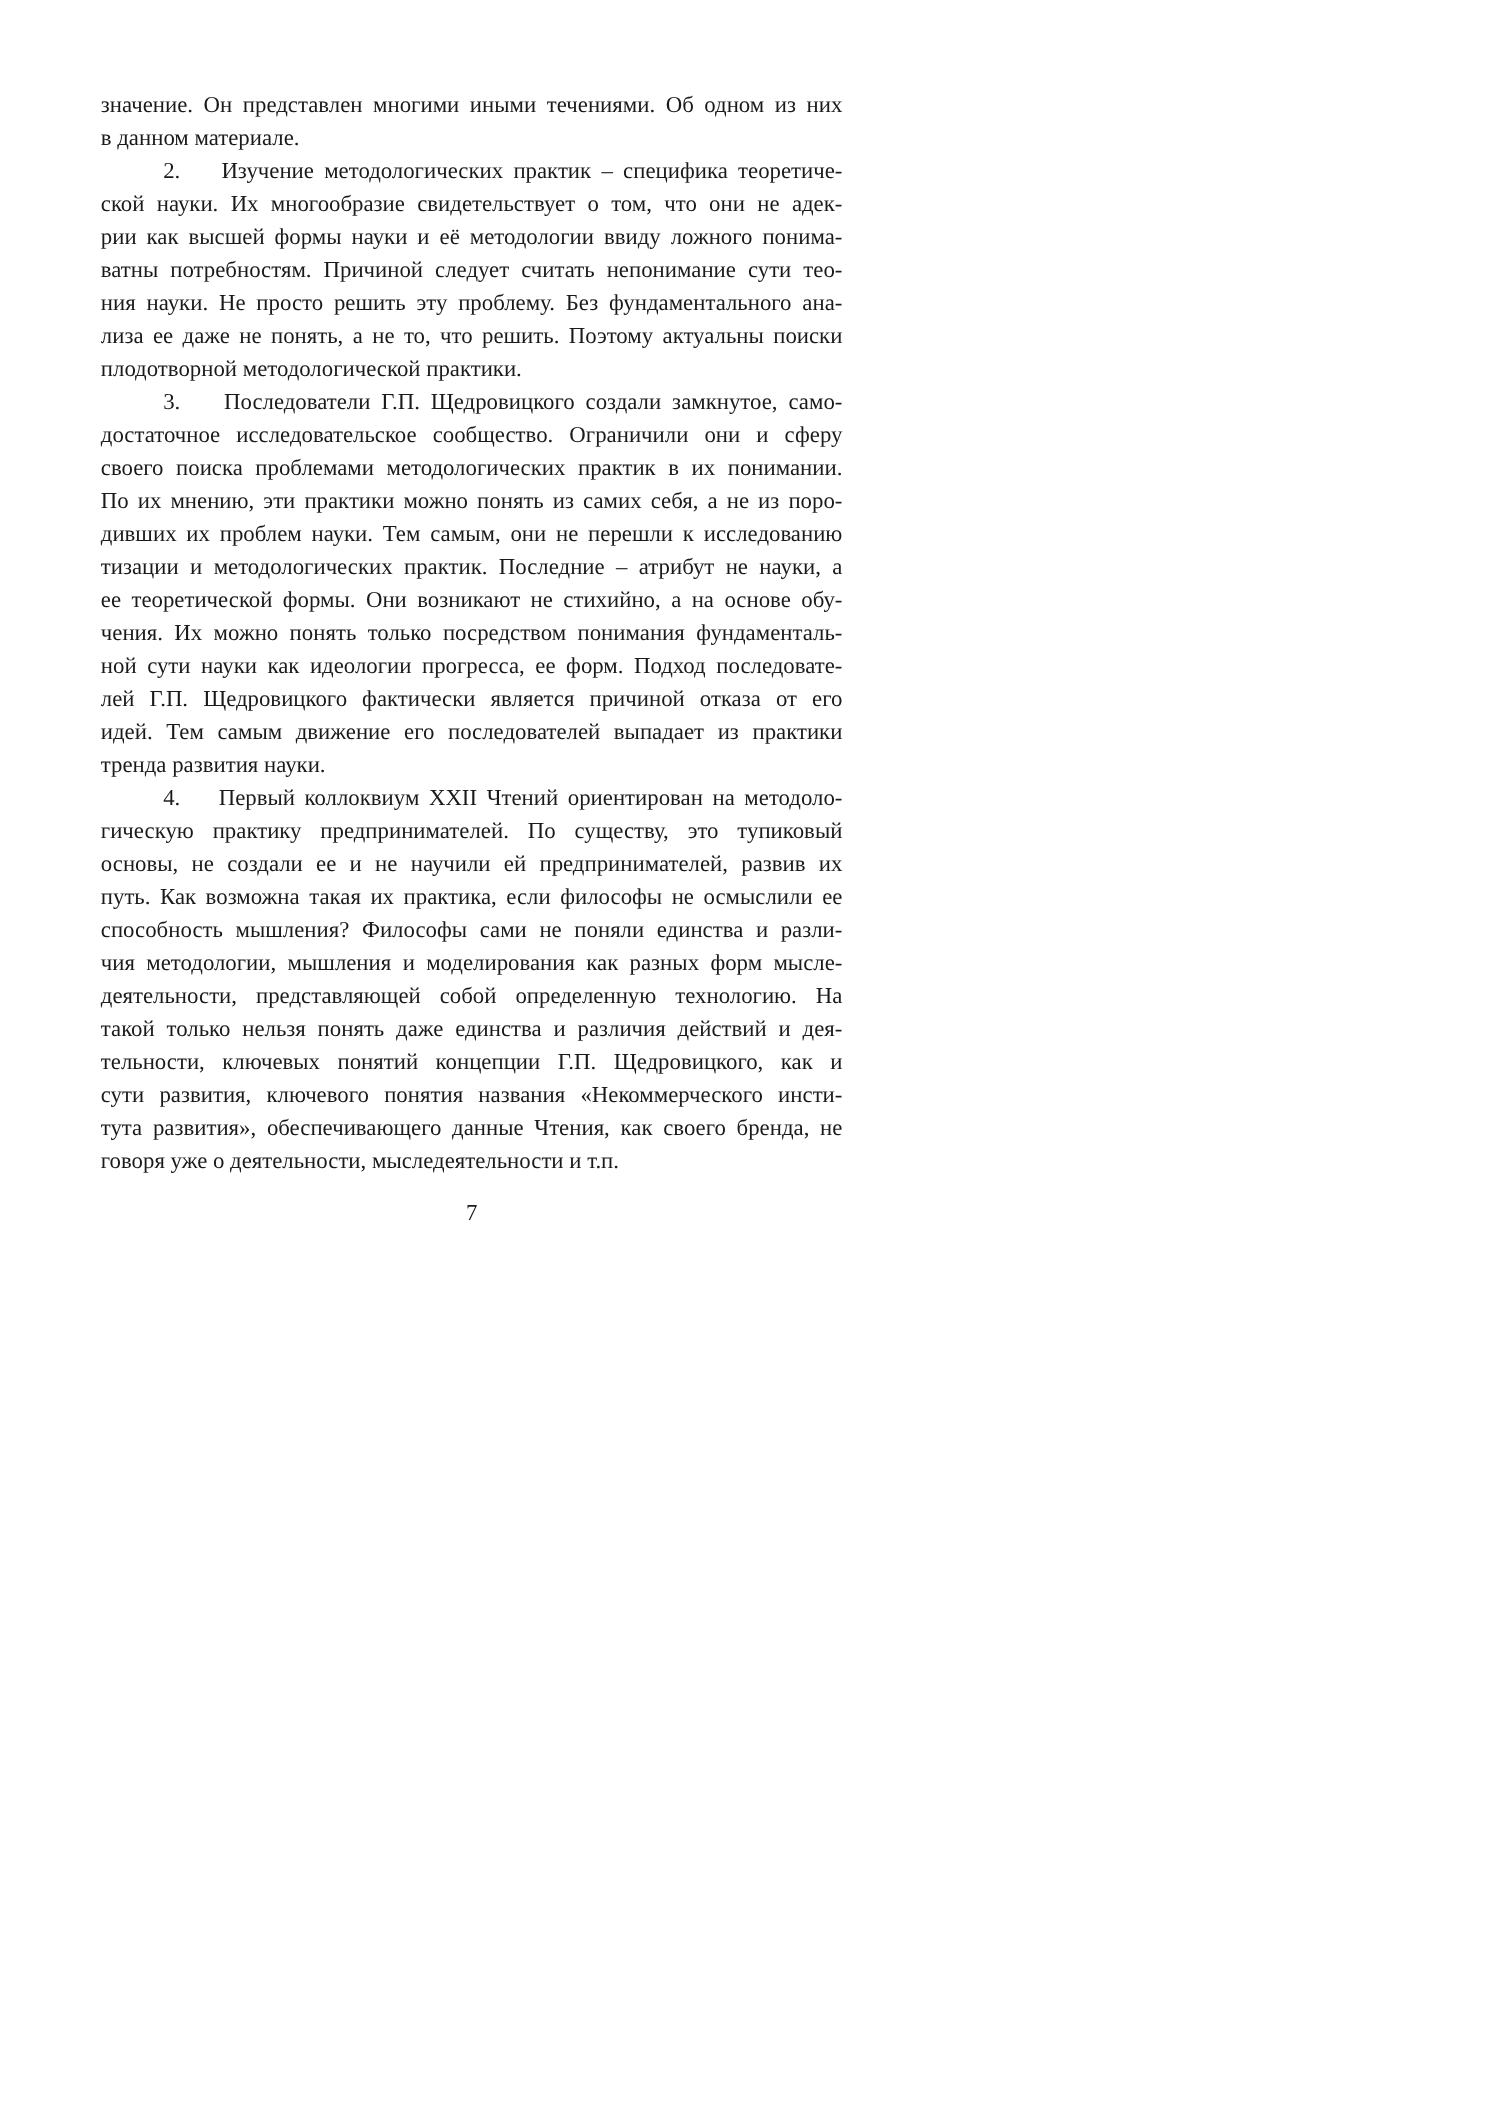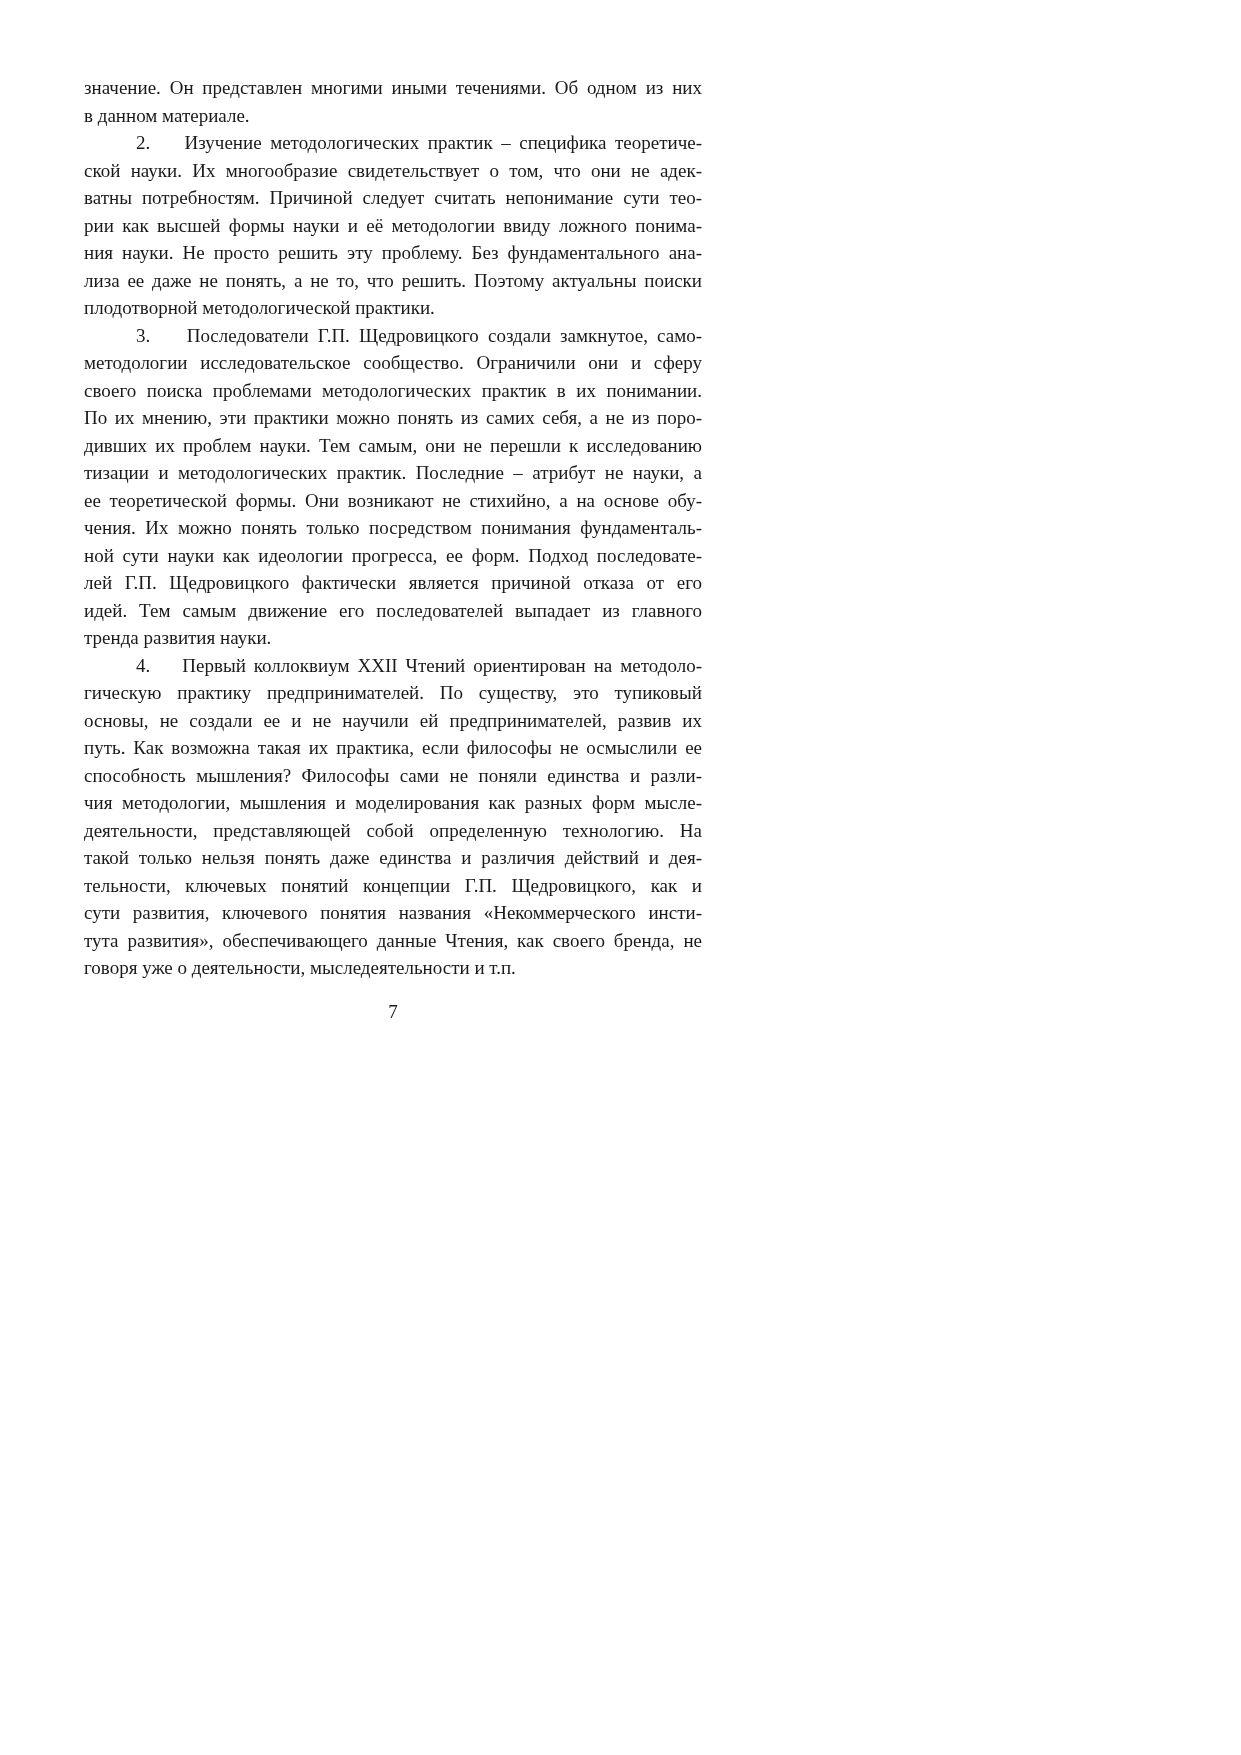--- a/index.html
+++ b/index.html
@@ -56,39 +56,39 @@
   <div class="text-block">
 
     <div class="paragraph">
       <div class="line">значение. Он представлен многими иными течениями. Об одном из них</div>
       <div class="line last">в данном материале.</div>
     </div>
 
     <div class="paragraph">
       <div class="line first-indent">2.&nbsp;&nbsp;&nbsp;&nbsp;Изучение методологических практик – специфика теоретиче-</div>
       <div class="line">ской науки. Их многообразие свидетельствует о том, что они не адек-</div>
+      <div class="line">рии как высшей формы науки и её методологии ввиду ложного понима-</div>
       <div class="line">ватны потребностям. Причиной следует считать непонимание сути тео-</div>
-      <div class="line">рии как высшей формы науки и её методологии ввиду ложного понима-</div>
       <div class="line">ния науки. Не просто решить эту проблему. Без фундаментального ана-</div>
       <div class="line">лиза ее даже не понять, а не то, что решить. Поэтому актуальны поиски</div>
       <div class="line last">плодотворной методологической практики.</div>
     </div>
 
     <div class="paragraph">
       <div class="line first-indent">3.&nbsp;&nbsp;&nbsp;&nbsp;Последователи Г.П. Щедровицкого создали замкнутое, само-</div>
-      <div class="line">методологии исследовательское сообщество. Ограничили они и сферу</div>
+      <div class="line">достаточное исследовательское сообщество. Ограничили они и сферу</div>
       <div class="line">своего поиска проблемами методологических практик в их понимании.</div>
       <div class="line">По их мнению, эти практики можно понять из самих себя, а не из поро-</div>
       <div class="line">дивших их проблем науки. Тем самым, они не перешли к исследованию</div>
       <div class="line">тизации и методологических практик. Последние – атрибут не науки, а</div>
       <div class="line">ее теоретической формы. Они возникают не стихийно, а на основе обу-</div>
       <div class="line">чения. Их можно понять только посредством понимания фундаменталь-</div>
       <div class="line">ной сути науки как идеологии прогресса, ее форм. Подход последовате-</div>
       <div class="line">лей Г.П. Щедровицкого фактически является причиной отказа от его</div>
-      <div class="line">идей. Тем самым движение его последователей выпадает из главного</div>
+      <div class="line">идей. Тем самым движение его последователей выпадает из практики</div>
       <div class="line last">тренда развития науки.</div>
     </div>
 
     <div class="paragraph">
       <div class="line first-indent">4.&nbsp;&nbsp;&nbsp;&nbsp;Первый коллоквиум XXII Чтений ориентирован на методоло-</div>
       <div class="line">гическую практику предпринимателей. По существу, это тупиковый</div>
       <div class="line">основы, не создали ее и не научили ей предпринимателей, развив их</div>
       <div class="line">путь. Как возможна такая их практика, если философы не осмыслили ее</div>
       <div class="line">способность мышления? Философы сами не поняли единства и разли-</div>
       <div class="line">чия методологии, мышления и моделирования как разных форм мысле-</div>

